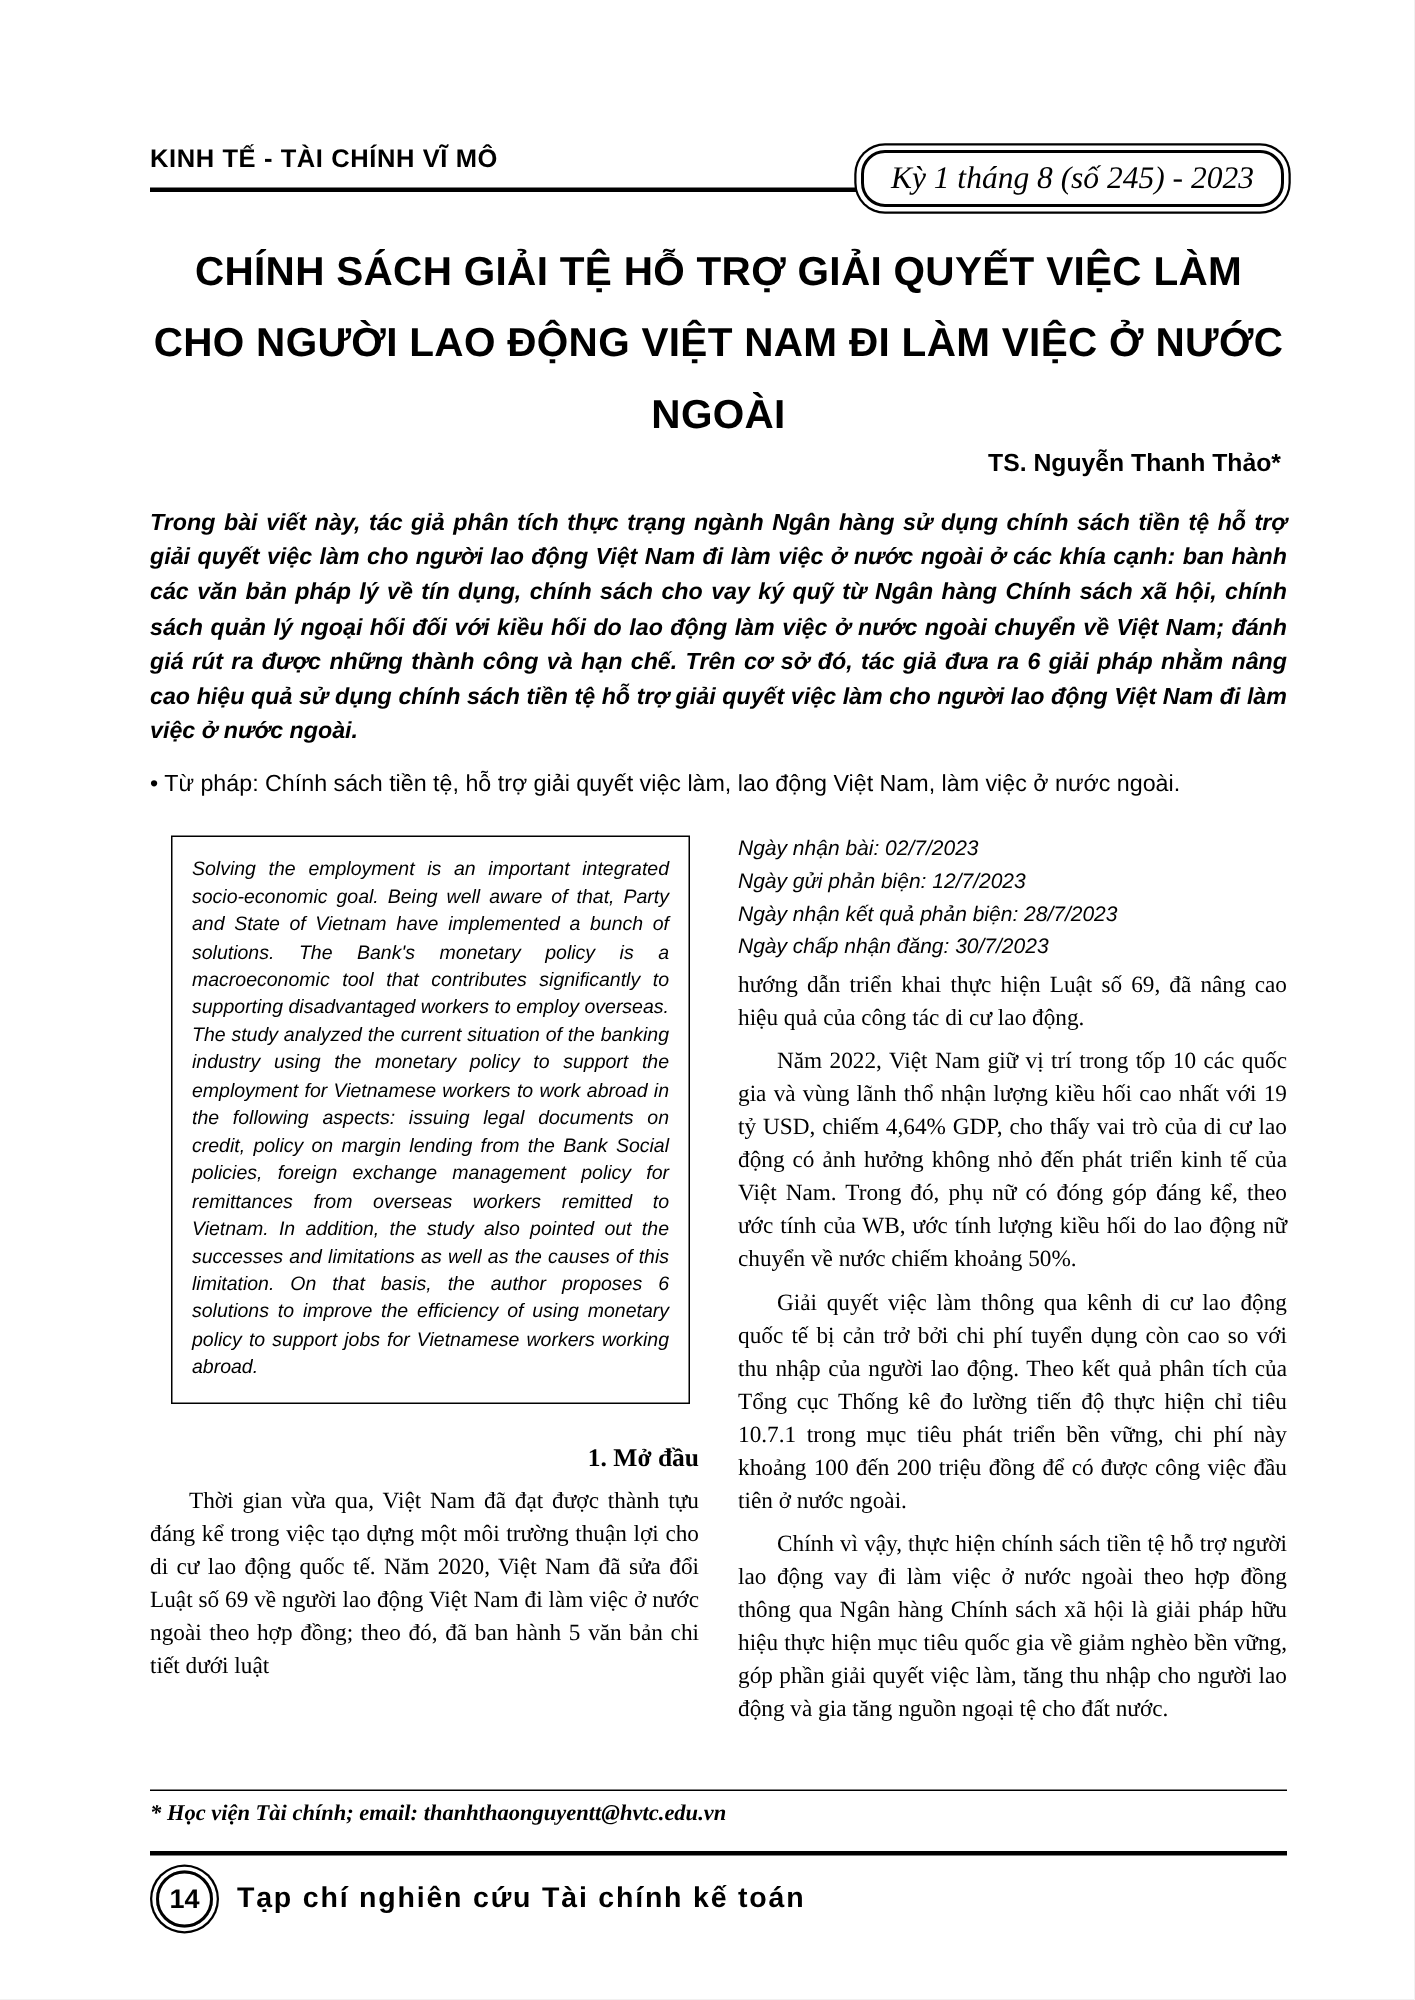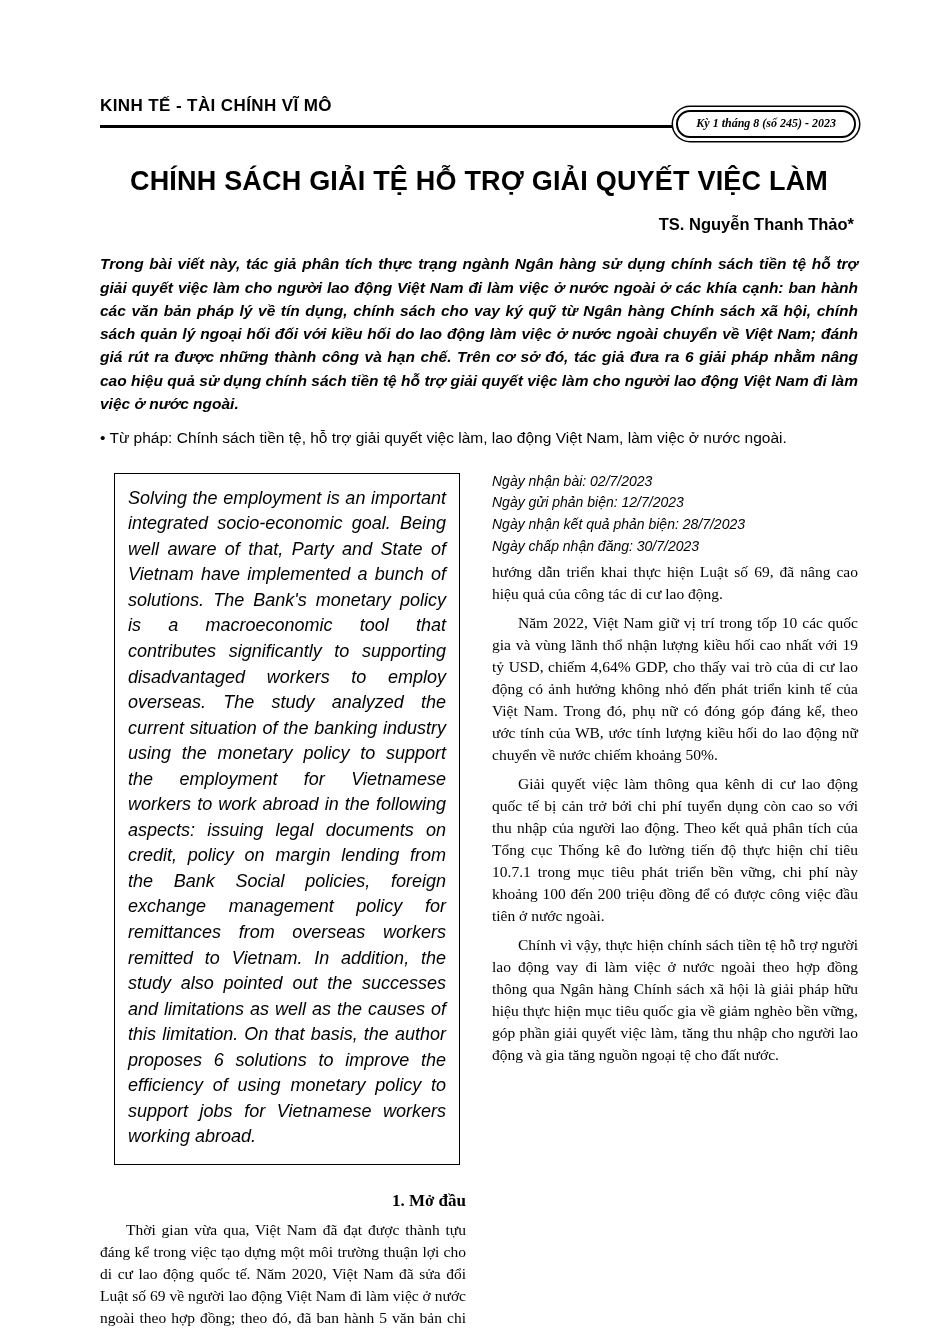--- a/index.html
+++ b/index.html
@@ -17,31 +17,31 @@
     position:absolute; left:0; bottom:12px;
     font-family:"Liberation Sans", sans-serif; font-weight:bold;
     font-size:17px; letter-spacing:.4px;
   }
   .header-rule { position:absolute; left:0; right:0; bottom:0; height:3.5px; background:#000; }
   .issue-badge {
     position:absolute; right:2px; bottom:-10px; z-index:2;
     background:#fff; padding:4px 18px 5px;
     border:2.5px solid #000; border-radius:16px;
     box-shadow:0 0 0 3px #fff, 0 0 0 4.5px #000;
-    font-family:"Liberation Serif", serif; font-style:italic; font-weight:bold; font-size:12px;
+    font-family:"Liberation Serif", serif; font-style:italic; font-weight:normal; font-size:21px;
     white-space:nowrap;
   }
   
   .title {
     margin-top:30px; text-align:center;
     font-family:"Liberation Sans", sans-serif; font-weight:bold;
     font-size:27px; line-height:1.75; letter-spacing:.2px;
   }
   .author {
-    margin-top:10px; text-align:right;
+    text-align:right;
     font-family:"Liberation Sans", sans-serif; font-weight:bold; font-size:16.5px;
     padding-right:4px;
   }
   
   .abstract-vi {
     margin-top:18px; text-align:justify;
     font-family:"Liberation Sans", sans-serif; font-style:italic; font-weight:bold;
     font-size:15.5px; line-height:1.5;
   }
   .keywords-vi {
@@ -49,21 +49,21 @@
     font-family:"Liberation Sans", sans-serif;
   }
   .keywords-vi .kw-label { font-style:normal; }
   .keywords-vi .kw-text { }
   
   .columns { display:flex; gap:26px; margin-top:22px; flex:none; }
   .col { flex:1; min-width:0; }
   .abstract-box {
     border:1.5px solid #000; margin:2px 6px 0 14px; padding:12px 13px 14px;
     font-family:"Liberation Sans", sans-serif; font-style:italic;
-    font-size:18px; line-height:1.42; text-align:justify;
+    font-size:13px; line-height:1.42; text-align:justify;
   }
   .abstract-box .box-keywords { margin-top:12px; }
   .intro-heading {
     margin-top:26px; text-indent:26px;
     font-weight:bold; font-size:17px;text-align:right;
   }
   .body-par {
     margin-top:8px; text-indent:26px; text-align:justify;
     font-size:15.5px; line-height:1.42;
   }
@@ -104,20 +104,21 @@
 <div class="page">
 
   <div class="header">
     <div class="header-section">KINH TẾ - TÀI CHÍNH VĨ MÔ</div>
     <div class="header-rule"></div>
     <div class="issue-badge">Kỳ 1 tháng 8 (số 245) - 2023</div>
   </div>
 
   <div class="title">
     <div>CHÍNH SÁCH GIẢI TỆ HỖ TRỢ GIẢI QUYẾT VIỆC LÀM</div>
+    <div>CHO NGƯỜI LAO ĐỘNG VIỆT NAM ĐI LÀM VIỆC Ở NƯỚC NGOÀI</div>
   </div>
 
   <div class="author">TS. Nguyễn Thanh Thảo*</div>
 
   <div class="abstract-vi">Trong bài viết này, tác giả phân tích thực trạng ngành Ngân hàng sử dụng chính sách tiền tệ hỗ trợ giải quyết việc làm cho người lao động Việt Nam đi làm việc ở nước ngoài ở các khía cạnh: ban hành các văn bản pháp lý về tín dụng, chính sách cho vay ký quỹ từ Ngân hàng Chính sách xã hội, chính sách quản lý ngoại hối đối với kiều hối do lao động làm việc ở nước ngoài chuyển về Việt Nam; đánh giá rút ra được những thành công và hạn chế. Trên cơ sở đó, tác giả đưa ra 6 giải pháp nhằm nâng cao hiệu quả sử dụng chính sách tiền tệ hỗ trợ giải quyết việc làm cho người lao động Việt Nam đi làm việc ở nước ngoài.</div>
 
   <div class="keywords-vi">
     <span class="kw-label">• Từ pháp: </span><span class="kw-text">Chính sách tiền tệ, hỗ trợ giải quyết việc làm, lao động Việt Nam, làm việc ở nước ngoài.</span>
   </div>
 

